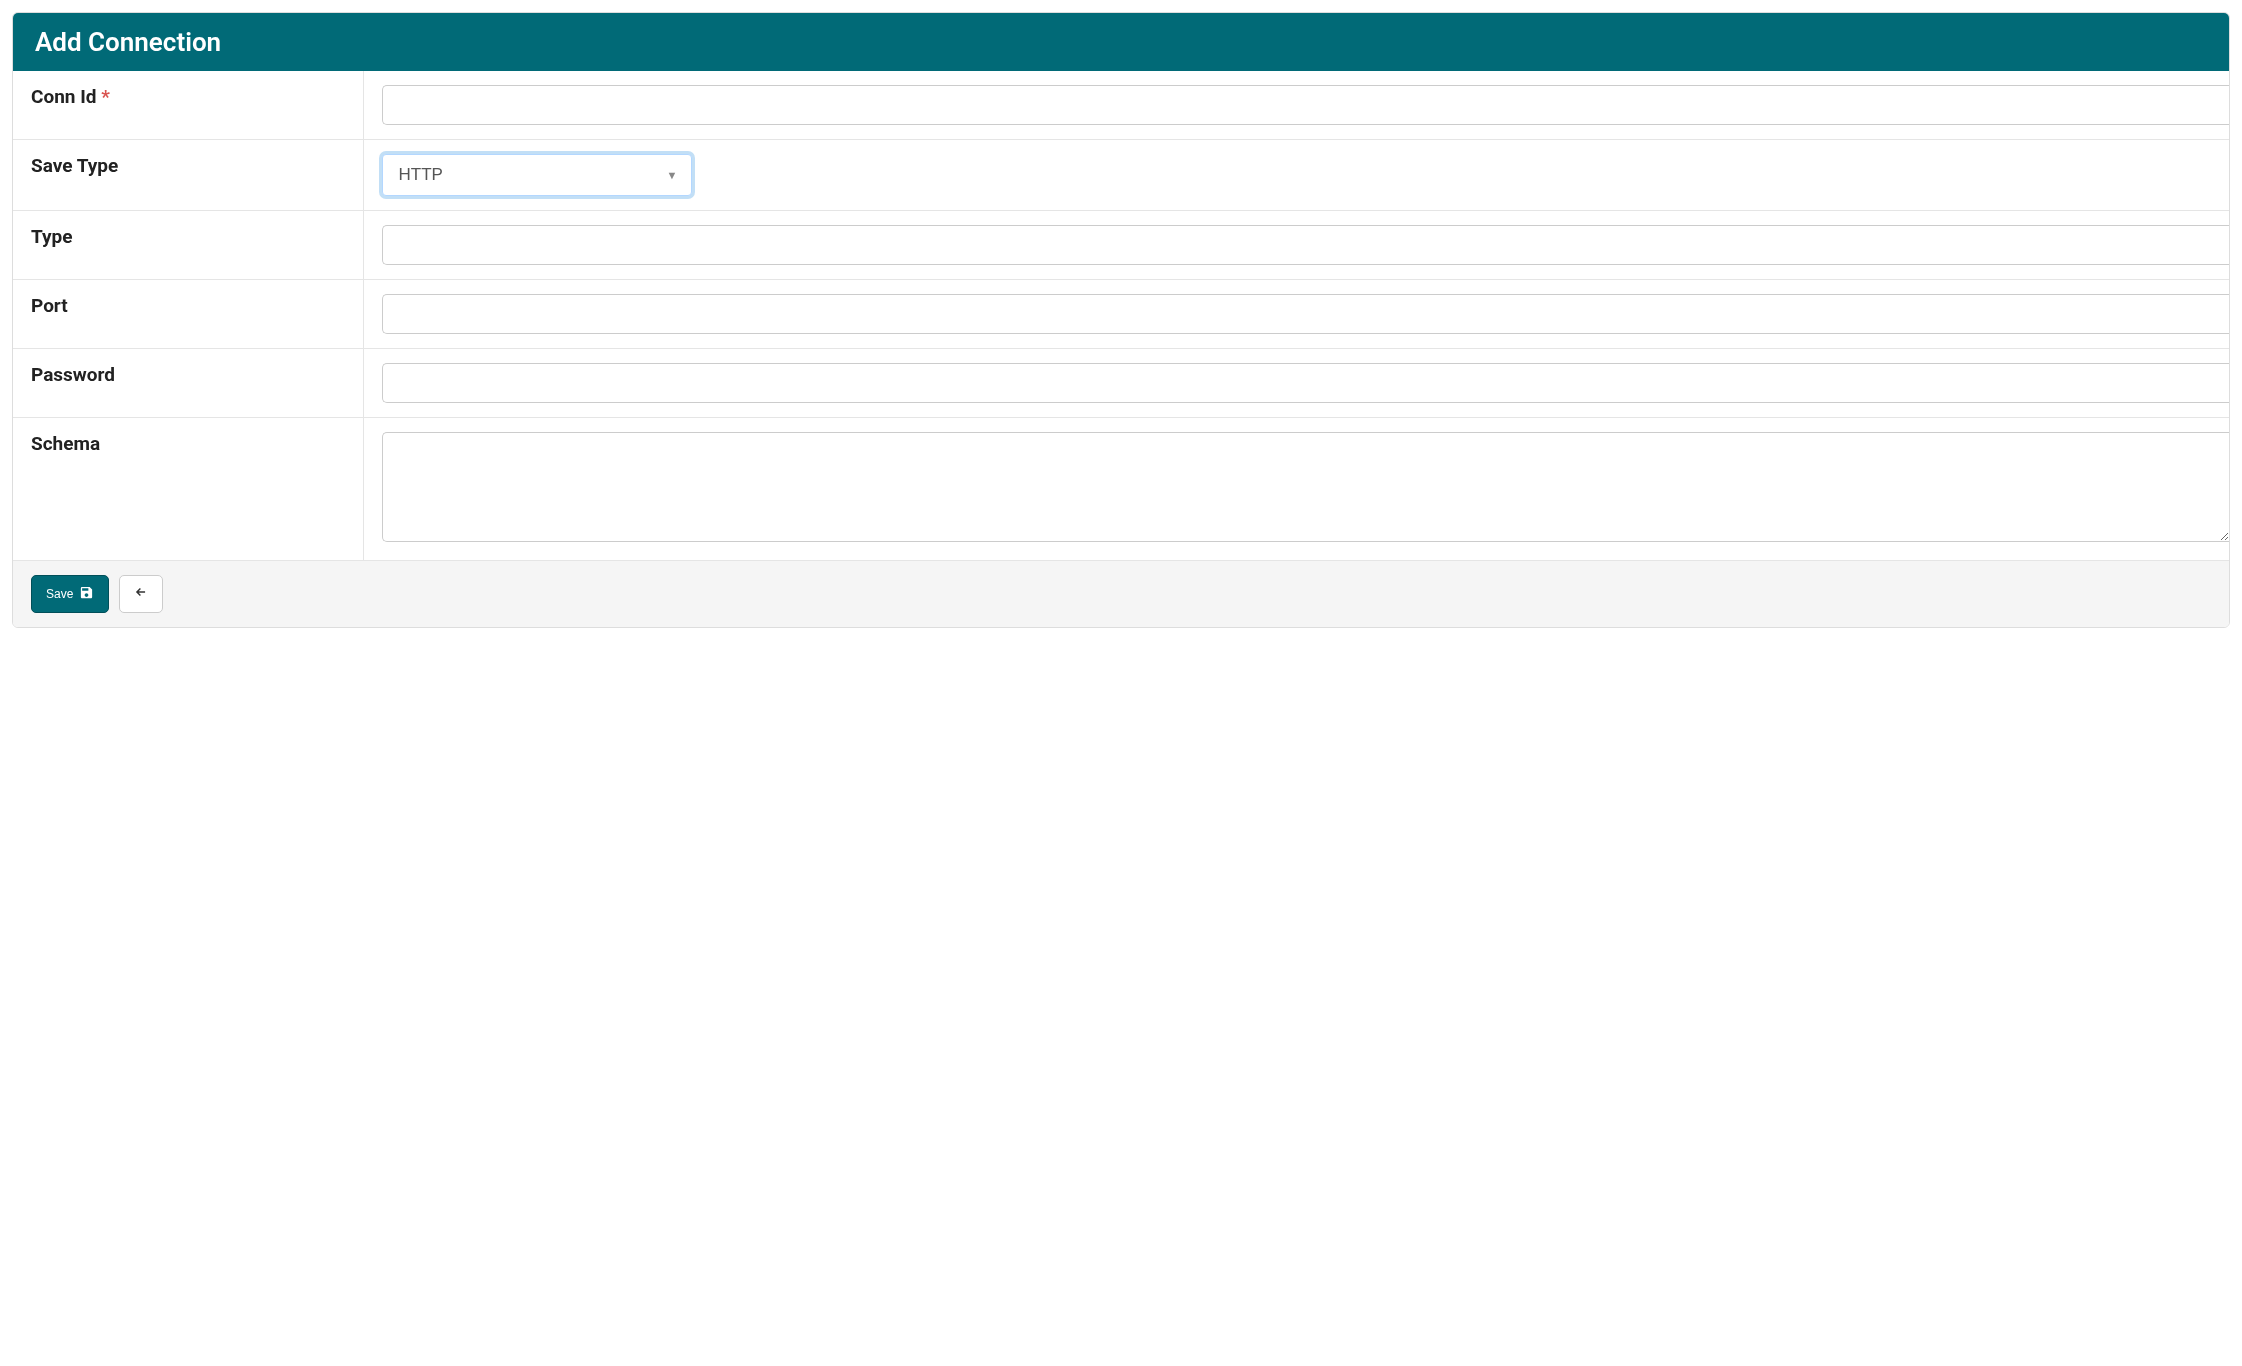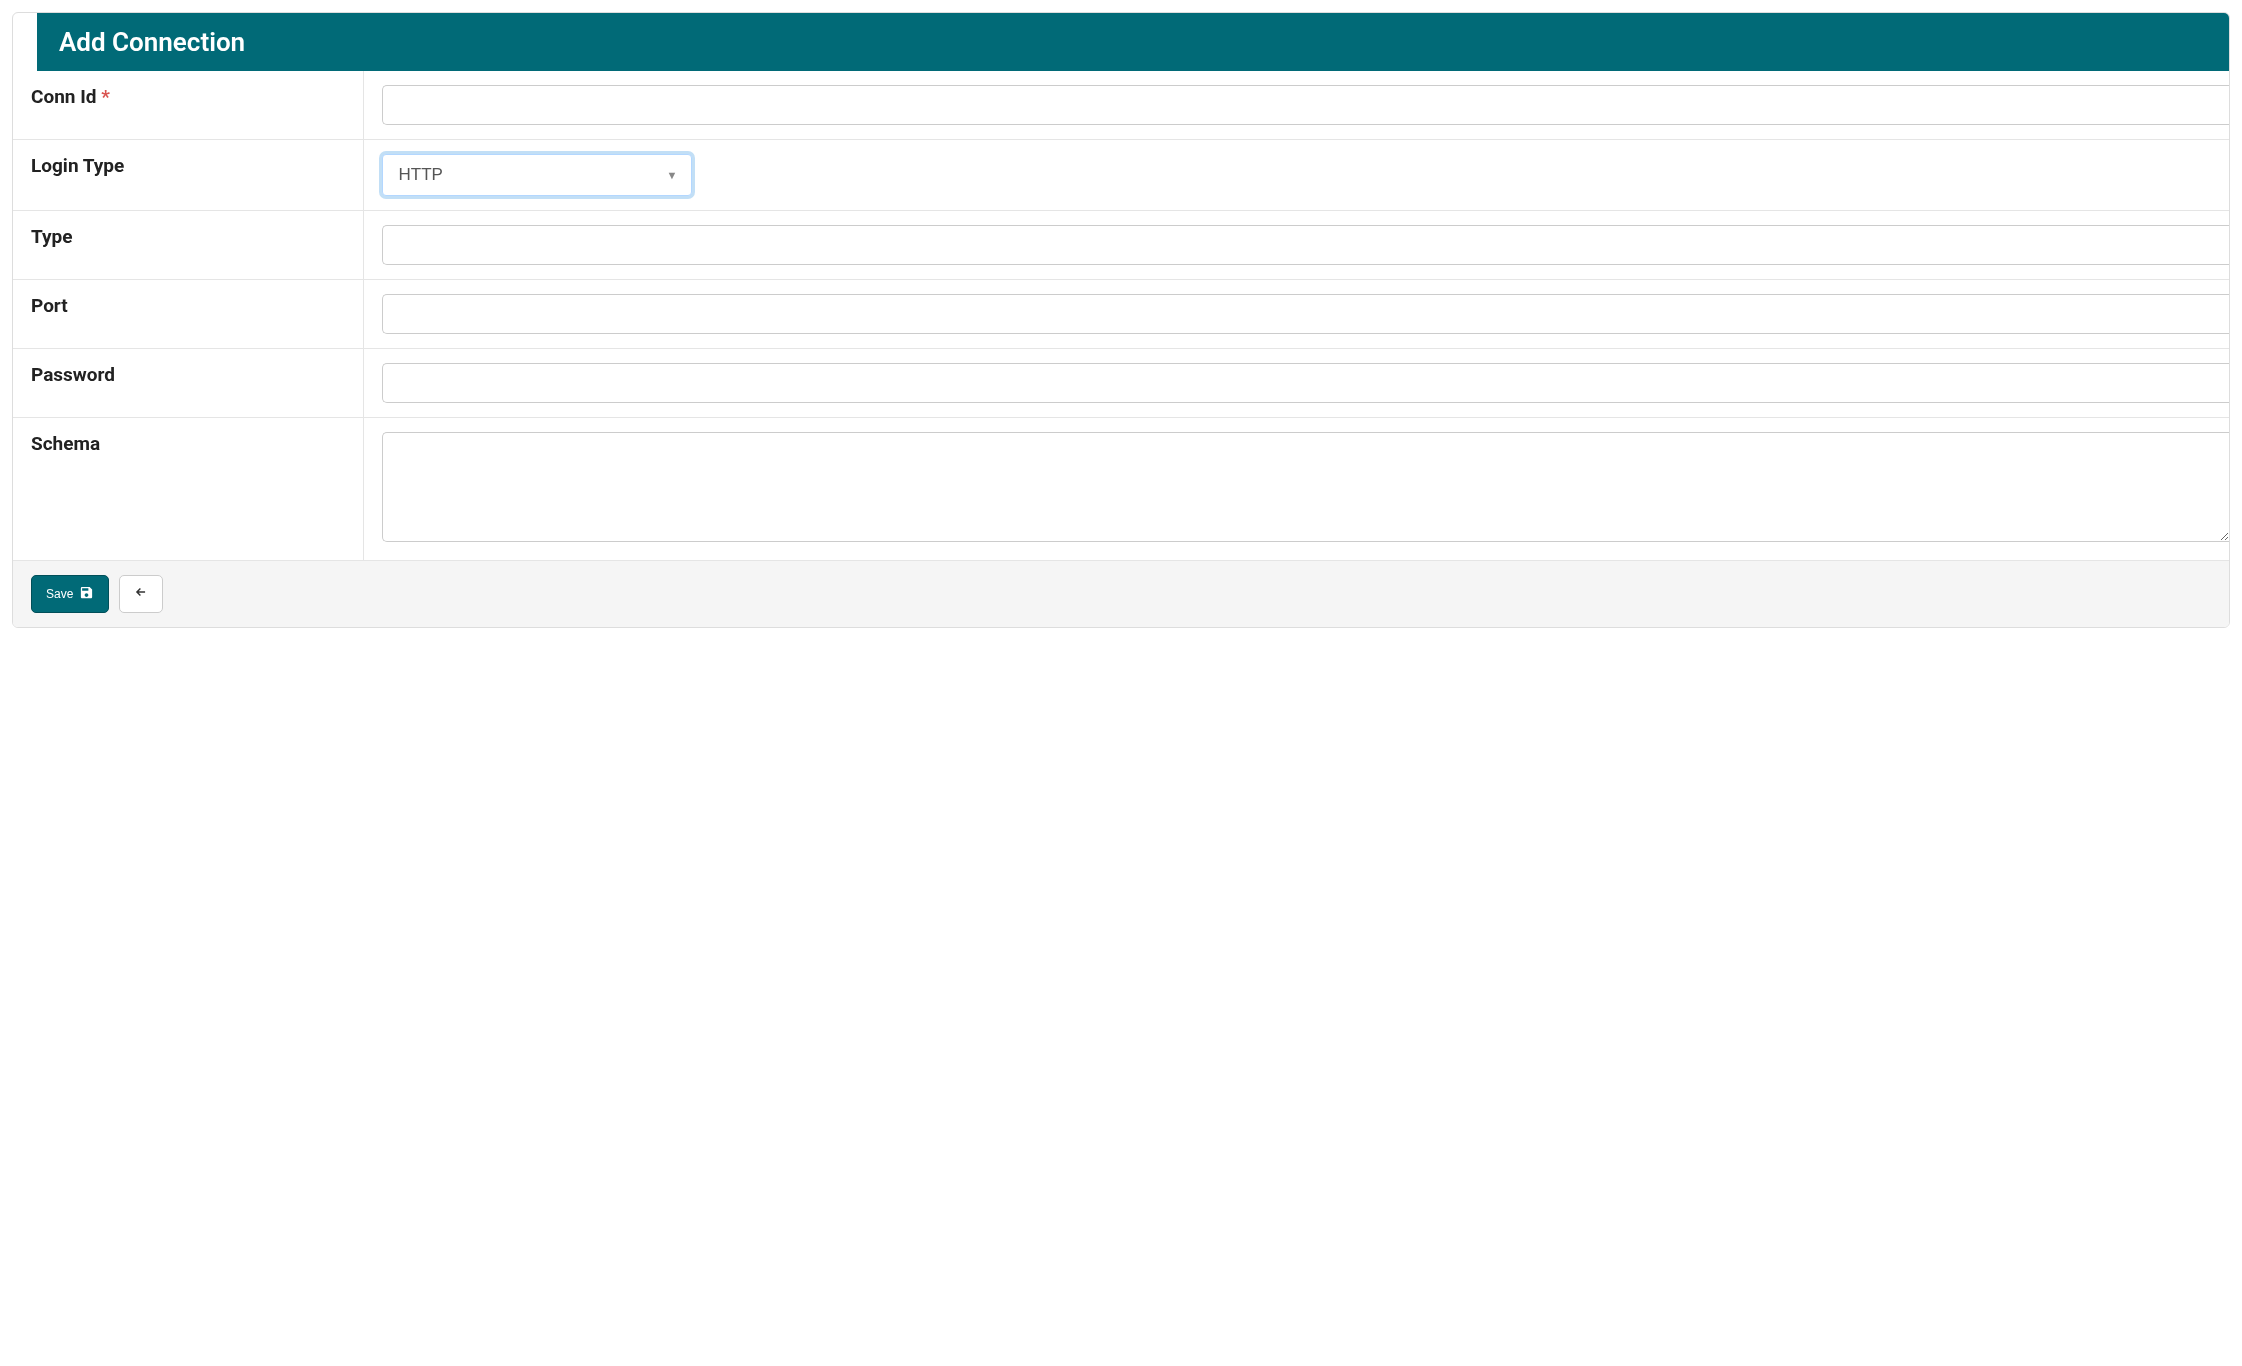--- a/index.html
+++ b/index.html
@@ -16,21 +16,20 @@
       border: 1px solid #ddd;
       border-radius: 6px;
       overflow: hidden;
     }
     .panel-header {
       background: #016a77;
       color: #fff;
       padding: 14px 22px;
       font-size: 26px;
       font-weight: 600;
-      margin-left: 24px;
     }
     .form-table {
       width: 100%;
       border-collapse: collapse;
     }
     .form-table tr {
       border-bottom: 1px solid #e5e5e5;
     }
     .form-table tr:last-child {
       border-bottom: none;
@@ -166,21 +165,21 @@
       <td class="label-cell">
         <span>Conn Id</span>
         <span class="required">*</span>
       </td>
       <td class="input-cell">
         <input type="text" class="text-input" value="" style="">
       </td>
     </tr>
 
     <tr>
-      <td class="label-cell">Login Type</td>
+      <td class="label-cell">Save Type</td>
       <td class="input-cell">
         <div class="select-wrapper">
           <button class="select-display">
             <span>HTTP</span>
           </button>
           <span class="select-caret">▼</span>
         </div>
       </td>
     </tr>
 

